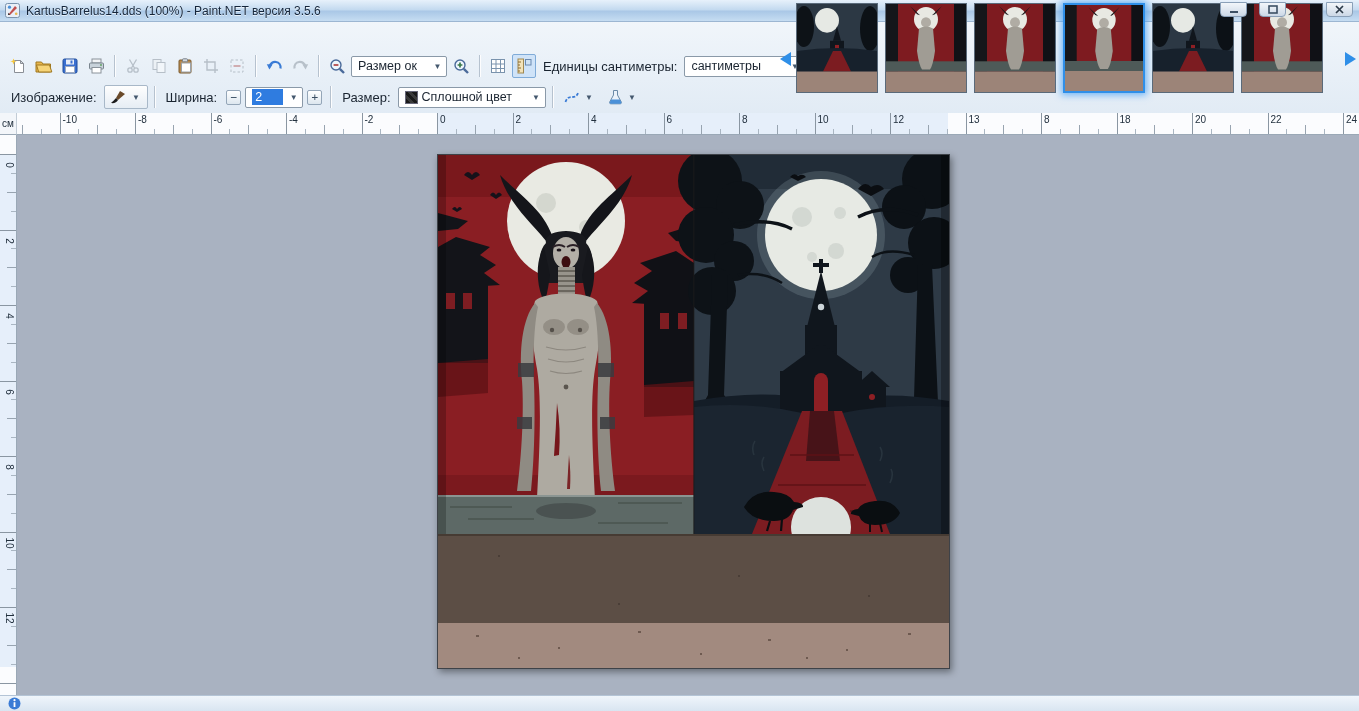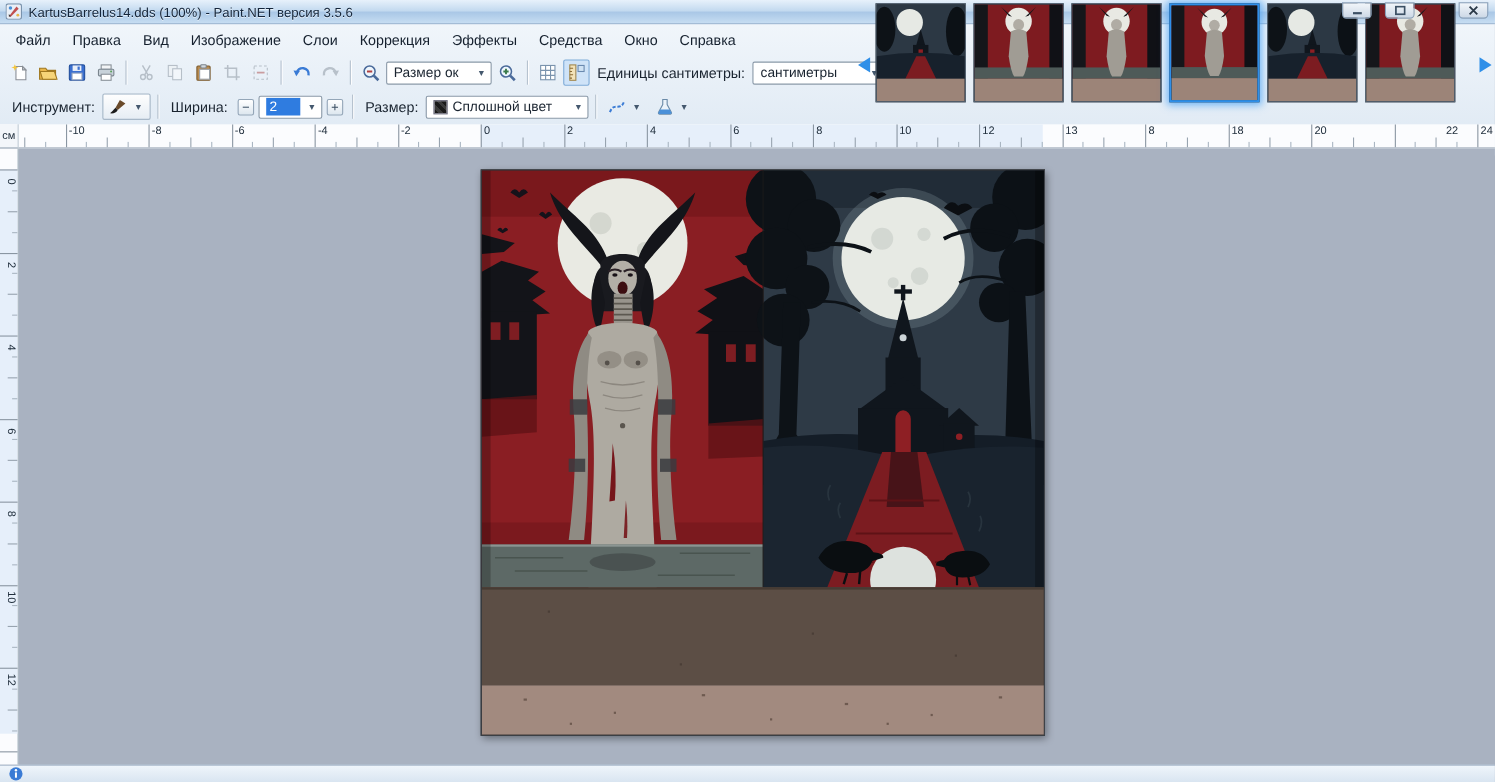--- a/index.html
+++ b/index.html
@@ -97,32 +97,20 @@
             <rect x="1" y="1" width="8" height="7" fill="none" stroke="#3c5064" stroke-width="1.6"></rect>
           </svg>
         </div>
       <div class="win-btn" style="margin-left:28px;">
           <svg width="9" height="9" viewBox="0 0 9 9">
             <path d="M1 1 L8 8 M8 1 L1 8" stroke="#2c3a48" stroke-width="1.7"></path>
           </svg>
         </div>
     </div>
 
-    <div class="menubar" id="menu-bar">
-        <div class="menu-item">Файл</div>
-        <div class="menu-item">Правка</div>
-        <div class="menu-item">Вид</div>
-        <div class="menu-item">Изображение</div>
-        <div class="menu-item">Слои</div>
-        <div class="menu-item">Коррекция</div>
-        <div class="menu-item">Эффекты</div>
-        <div class="menu-item">Средства</div>
-        <div class="menu-item">Окно</div>
-        <div class="menu-item">Справка</div>
-      </div>
 
     <div class="toolbar" id="toolbar1">
       <div class="tb-btn">
           <svg width="17" height="17" viewBox="0 0 17 17">
             <path d="M4.5 2.5 h6 l3 3 v9 h-9 Z" fill="#fff" stroke="#8a8f96"></path>
             <path d="M10.5 2.5 l3 3 h-3 Z" fill="#d8dde4" stroke="#8a8f96"></path>
             <polygon points="3.5,0.5 4.4,2.7 6.8,3.2 4.4,4.1 3.5,6.4 2.6,4.1 0.3,3.2 2.6,2.7" fill="#f6c73c"></polygon>
           </svg>
         </div>
       <div class="tb-btn">
@@ -226,21 +214,21 @@
           </svg>
         </div>
       <span class="tb-label">Единицы сантиметры:</span>
       <div class="combobox" style="width:120px">
         <span class="combo-text">сантиметры</span>
         <span class="combo-arrow">▼</span>
       </div>
     </div>
 
     <div class="toolbar" id="toolbar2">
-      <span class="tb-label">Инструмент:</span>
+      <span class="tb-label">Изображение:</span>
       <div class="tool-btn">
         <span style="display:flex;">
             <svg width="18" height="16" viewBox="0 0 18 16">
               <path d="M11 2 L16 5 L9 11 L7 9 Z" fill="#6a4a2a"></path>
               <path d="M7 9 L9 11 C8 13.5 5 14.5 2 14 C4 12.5 5 11 7 9 Z" fill="#1c1c1c"></path>
             </svg>
           </span>
         <span class="combo-arrow">▼</span>
       </div>
       <div class="tb-sep"></div>
@@ -453,21 +441,21 @@
       <div class="htick-label" style="left: 515.5px;">2</div>
       <div class="htick-label" style="left: 591px;">4</div>
       <div class="htick-label" style="left: 666.5px;">6</div>
       <div class="htick-label" style="left: 742px;">8</div>
       <div class="htick-label" style="left: 817.5px;">10</div>
       <div class="htick-label" style="left: 893px;">12</div>
       <div class="htick-label" style="left: 968.5px;">13</div>
       <div class="htick-label" style="left: 1044px;">8</div>
       <div class="htick-label" style="left: 1119.5px;">18</div>
       <div class="htick-label" style="left: 1195px;">20</div>
-      <div class="htick-label" style="left: 1270.5px; margin-left: 44px;">22</div>
+      <div class="htick-label" style="left: 1270.5px;">22</div>
       <div class="htick-label" style="left: 1346px;">24</div>
     </div>
 
   <div class="workspace">
     <div class="ruler-v" id="ruler-v">
       <div class="v-highlight"></div>
     <div class="vtick-major" style="top: 19px;"></div>
         <div class="vtick-minor" style="top: 37.9px;"></div>
         <div class="vtick-mid" style="top: 56.8px;"></div>
         <div class="vtick-minor" style="top: 75.6px;"></div>

